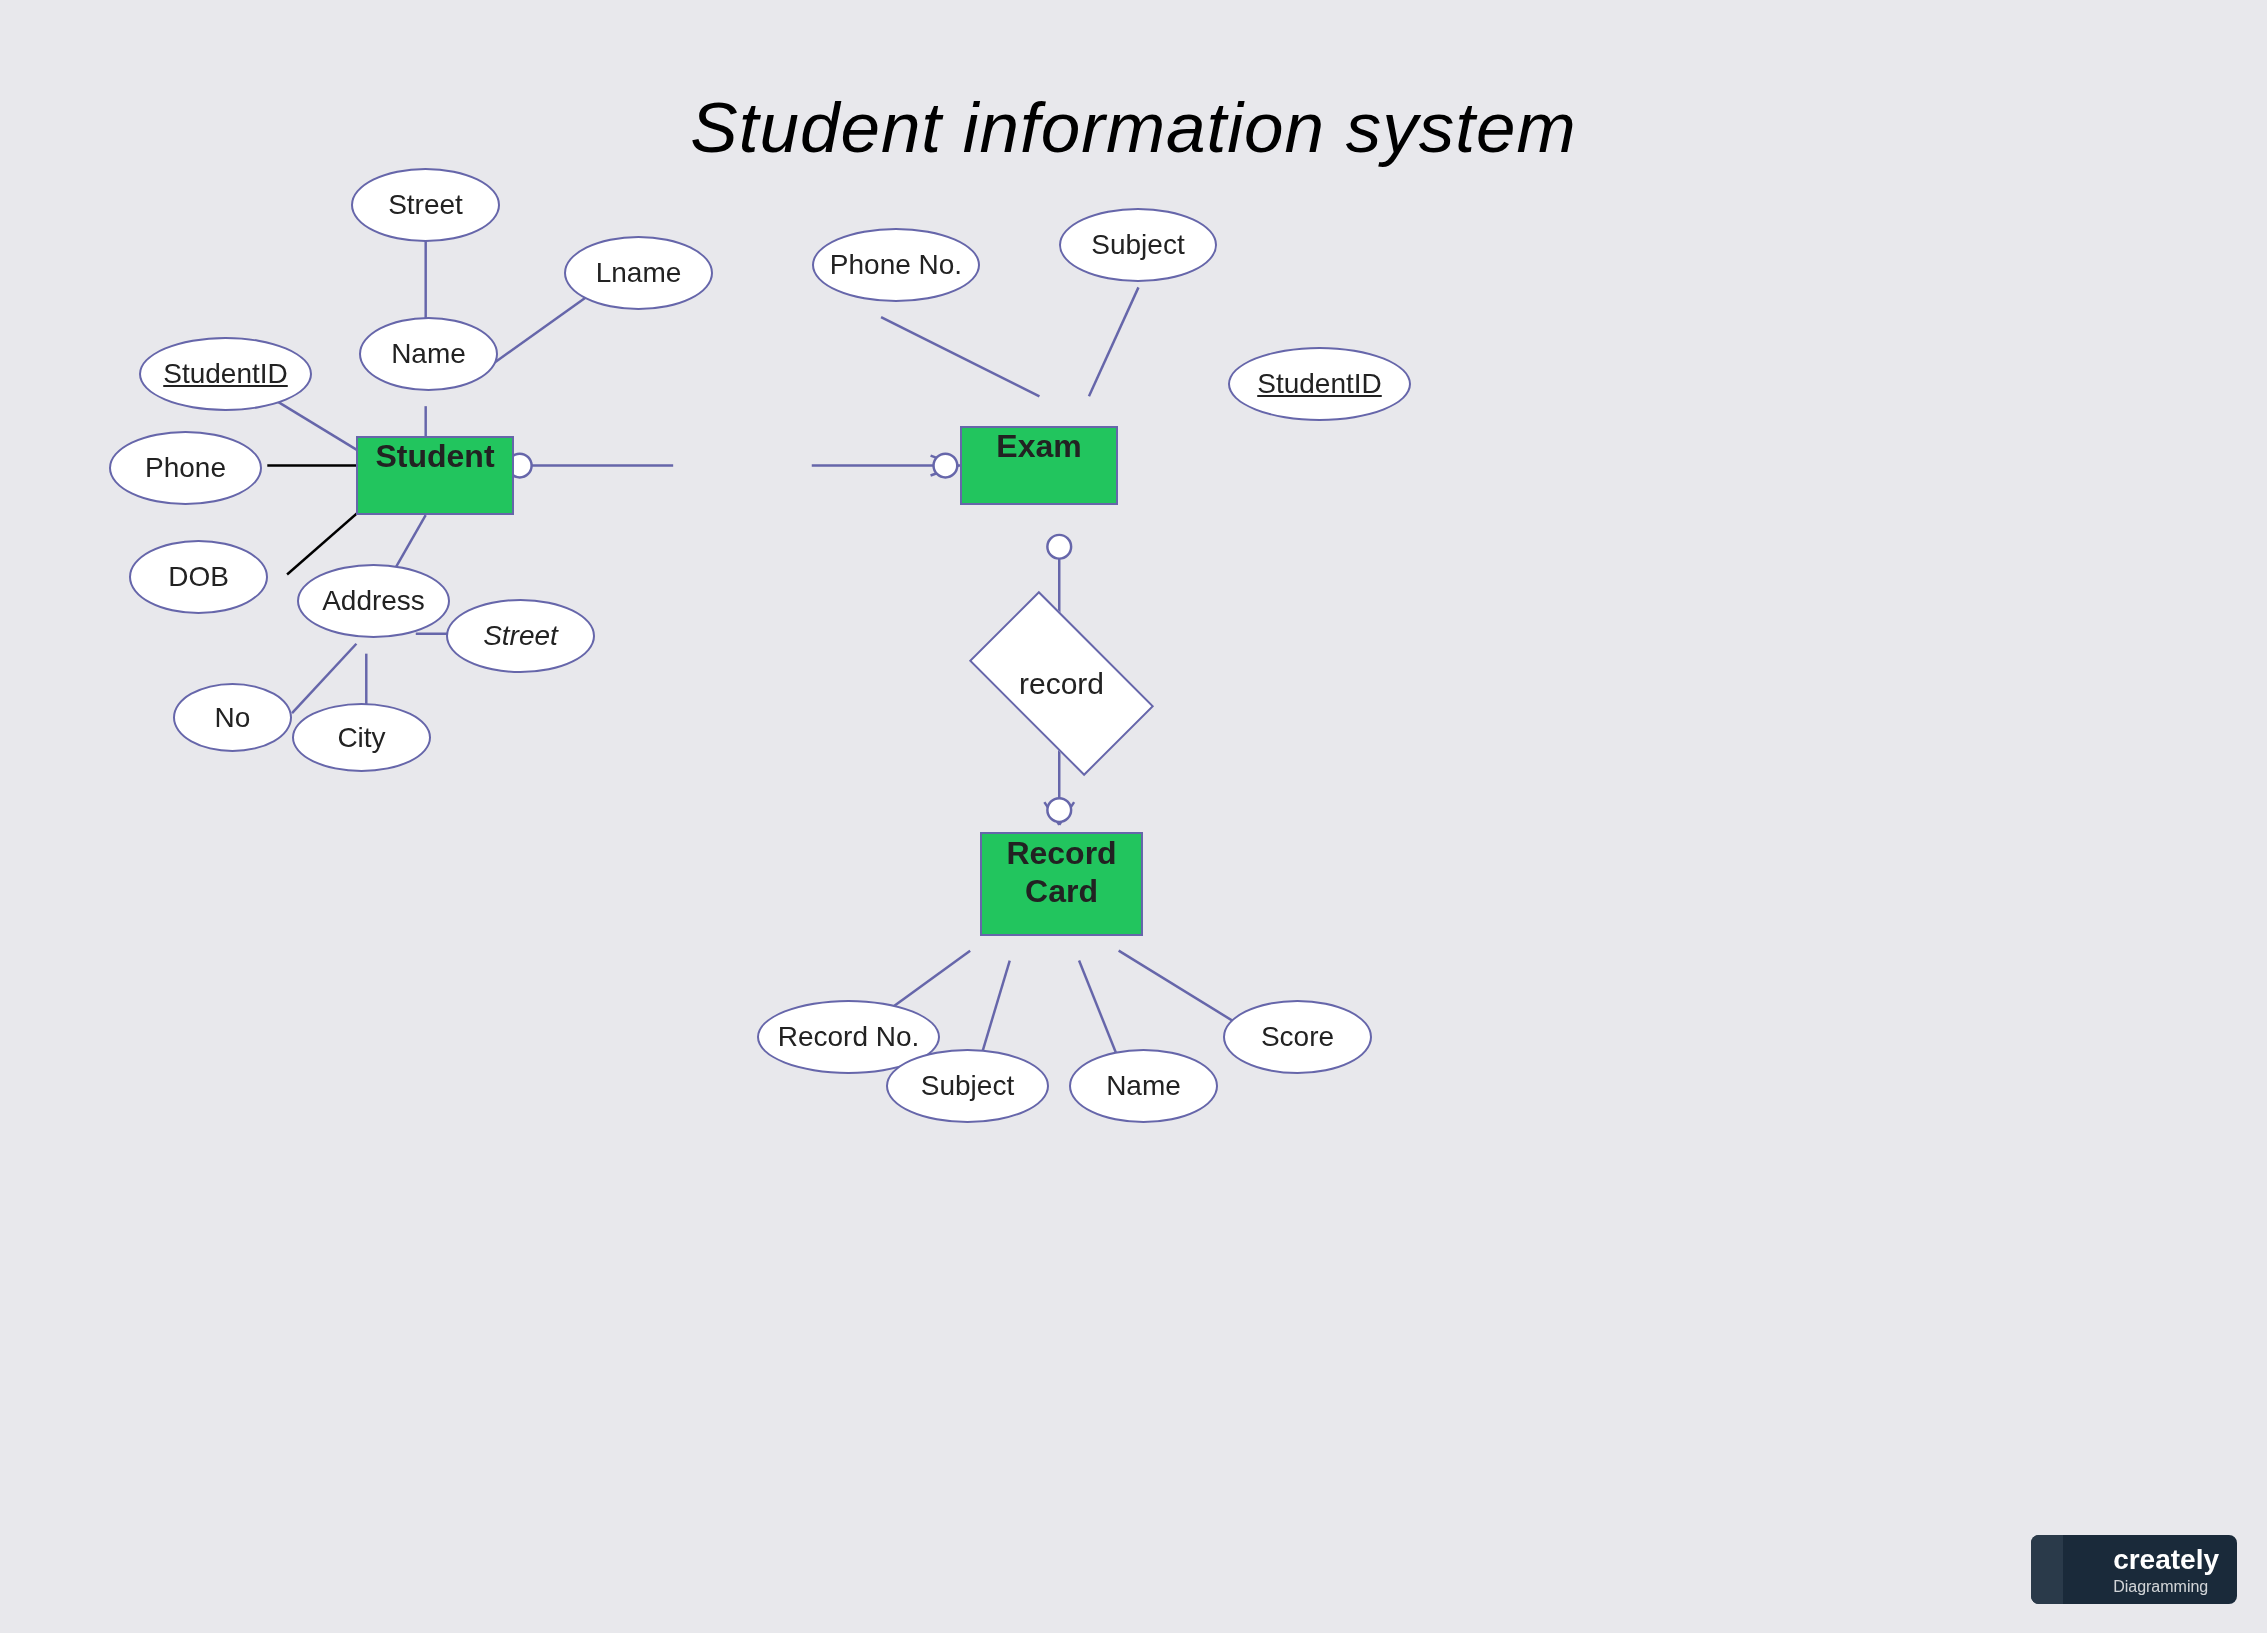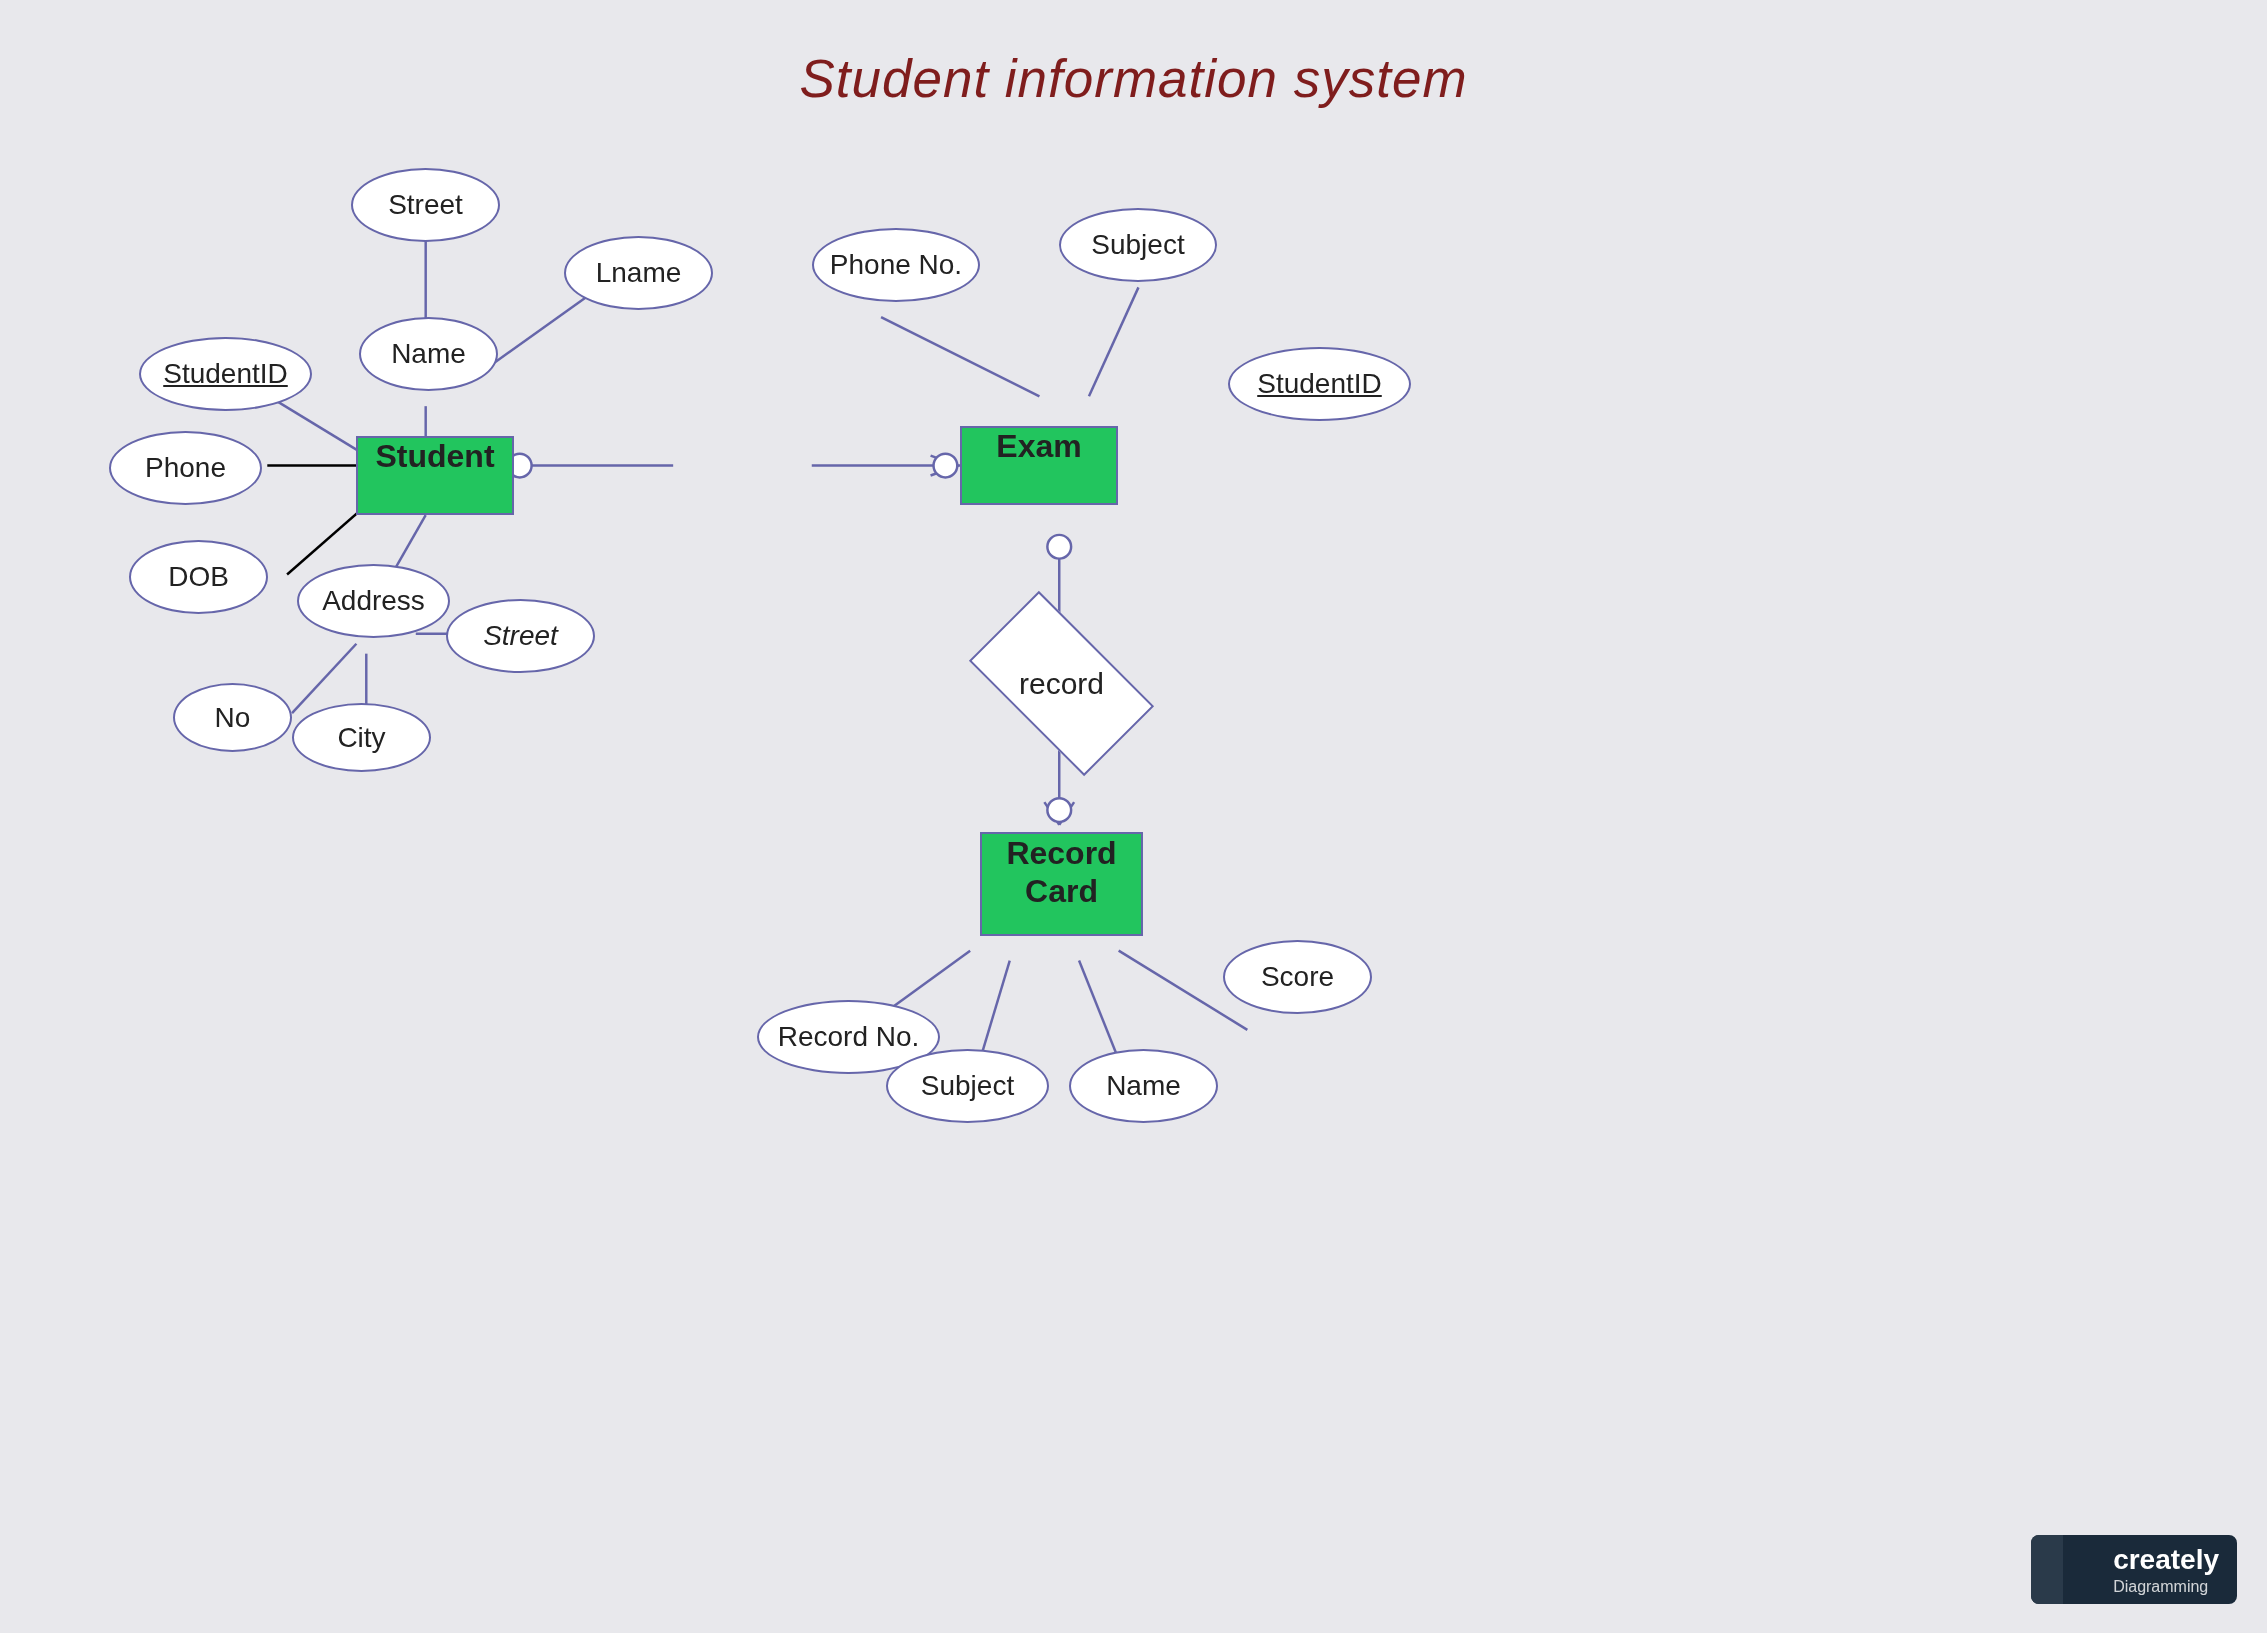--- a/index.html
+++ b/index.html
@@ -6,25 +6,25 @@
     body {
       background: #e8e8ec;
       font-family: 'Arial', sans-serif;
       width: 2267px;
       height: 1634px;
       overflow: hidden;
       position: relative;
     }
     .title {
       text-align: center;
-      font-size: 53px;
+      font-size: 71px;
       font-style: italic;
       font-weight: 400;
-      color: #7f1d1d;
-      padding-top: 48px;
+      color: #000000;
+      padding-top: 87px;
       letter-spacing: 1px;
     }
     svg {
       position: absolute;
       top: 0;
       left: 0;
       width: 2267px;
       height: 1634px;
       pointer-events: none;
     }
@@ -263,21 +263,21 @@
   </div>
 
   <div class="er-ellipse" style="left:886px; top:1049px; width:163px; height:74px;">
     <span>Subject</span>
   </div>
 
   <div class="er-ellipse" style="left:1069px; top:1049px; width:149px; height:74px;">
     <span>Name</span>
   </div>
 
-  <div class="er-ellipse" style="left:1223px; top:940px; width:149px; height:74px;">
+  <div class="er-ellipse" style="left:1223px; top:1000px; width:149px; height:74px;">
     <span>Score</span>
   </div>
 
   <div class="watermark">
     <div class="watermark-icon">
 
       <svg width="40" height="50" viewBox="0 0 40 50">
         <ellipse cx="20" cy="18" rx="14" ry="14" fill="#f5c518"></ellipse>
         <rect x="13" y="30" width="14" height="5" rx="2" fill="#f5c518"></rect>
         <rect x="14" y="35" width="12" height="3" rx="1.5" fill="#ccc"></rect>

